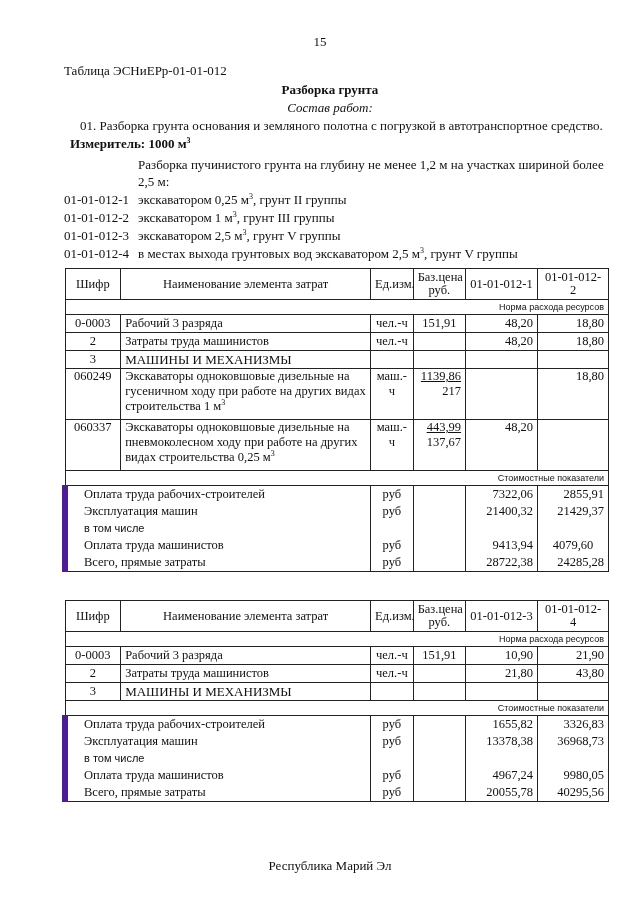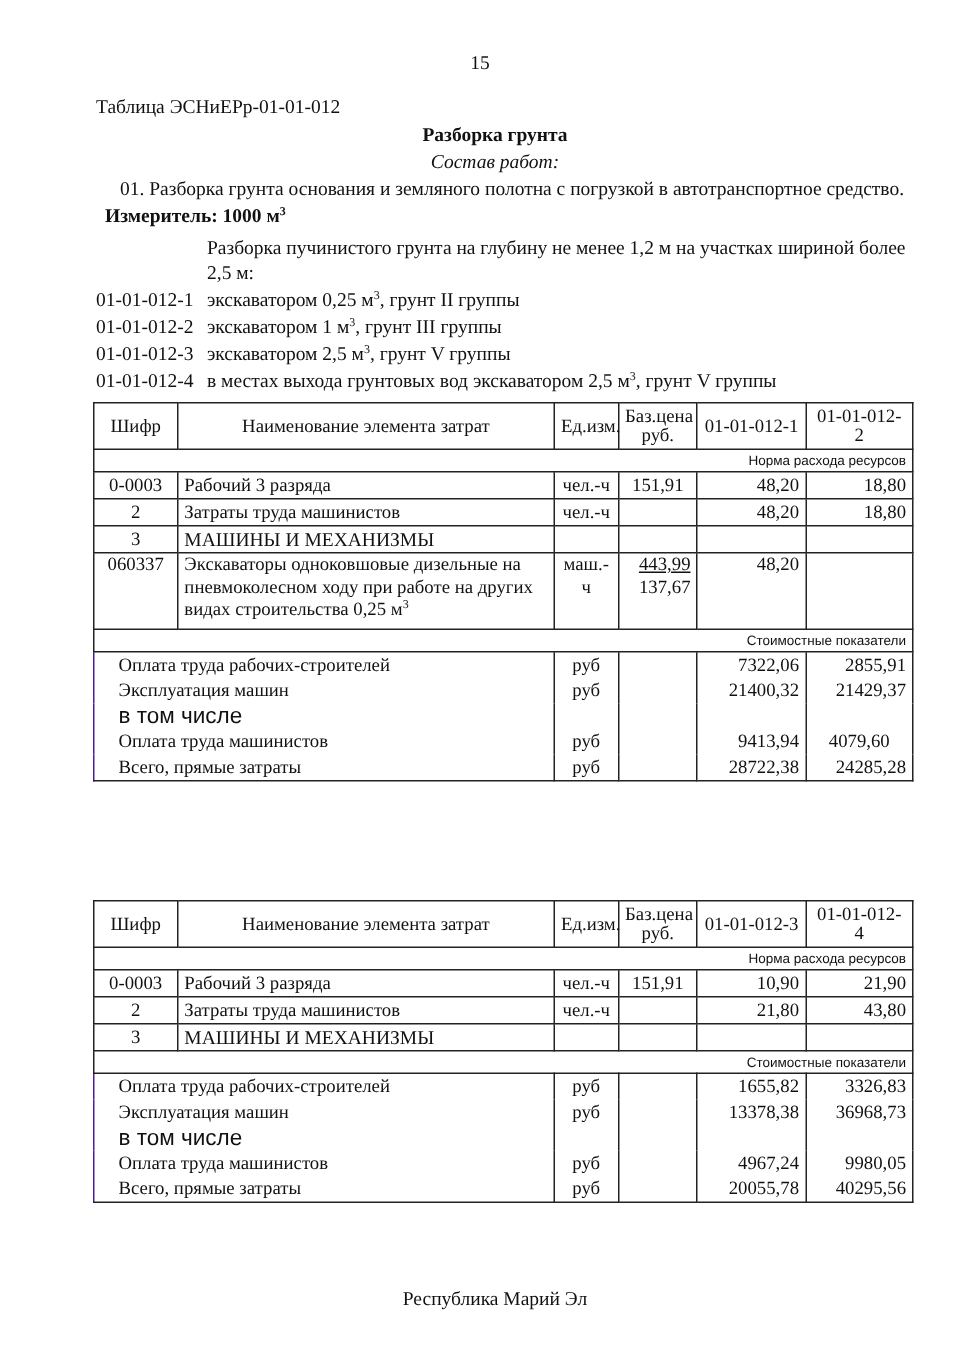--- a/index.html
+++ b/index.html
@@ -24,25 +24,25 @@
   .center { text-align: center; }
   .right { text-align: right; }
   .bold { font-weight: bold; }
   .row td { height: 17px; line-height: 17px; }
   .mech td { line-height: 15px; }
   .price-num { text-decoration: underline; }
   .noTB td { border-top: none; border-bottom: none; }
   .noB td { border-bottom: none; }
   .noT td { border-top: none; }
   .cost td { height: 17px; line-height: 17px; border-left: none; border-right: none; }
-  .cost td:first-child { border-left: 1px solid #4c1d95; }
+  .cost td:first-child { border-left: 6px solid #4c1d95; }
   .cost td:last-child { border-right: 1px solid #222; }
   .cost td.vl { border-left: 1px solid #222; }
   .cost td.vr { border-right: 1px solid #222; }
-  .small { font-family: "Liberation Sans", sans-serif; font-size: 15px; font-weight: normal; }
+  .small { font-family: "Liberation Sans", sans-serif; font-size: 11px; font-weight: normal; }
   .footer { left: 0; width: 660px; top: 858px; text-align: center; font-size: 13px; }
 </style>
 </head>
 <body>
 
 <div class="abs pagenum">15</div>
 <div class="abs tbltitle">Таблица  ЭСНиЕРр-01-01-012</div>
 <div class="abs heading">Разборка грунта</div>
 <div class="abs subheading">Состав работ:</div>
 <div class="abs work">01. Разборка грунта основания и земляного полотна с погрузкой в автотранспортное средство.</div>
@@ -92,20 +92,28 @@
     <td class="right">18,80</td>
   </tr>
   <tr class="row noB">
     <td class="center bold">3</td>
     <td class="bold" style="font-size:13px;">МАШИНЫ И МЕХАНИЗМЫ</td>
     <td></td>
         <td></td>
         <td></td>
         <td></td>
   </tr>
+  <tr class="mech noTB">
+    <td class="center">060249</td>
+    <td style="height:50px;"><span>Экскаваторы одноковшовые дизельные на гусеничном ходу при работе на других видах строительства 1 м</span><sup>3</sup></td>
+    <td class="center">маш.-ч</td>
+    <td class="right"><span class="price-num">1139,86</span><br><span>217</span></td>
+    <td class="right"></td>
+    <td class="right">18,80</td>
+  </tr>
   <tr class="mech noT">
     <td class="center">060337</td>
     <td style="height:50px;"><span>Экскаваторы одноковшовые дизельные на пневмоколесном ходу при работе на других видах строительства 0,25 м</span><sup>3</sup></td>
     <td class="center">маш.-ч</td>
     <td class="right"><span class="price-num">443,99</span><br><span>137,67</span></td>
     <td class="right">48,20</td>
     <td class="right"></td>
   </tr>
   <tr class="sect">
         <td colspan="6">Стоимостные показатели</td>

